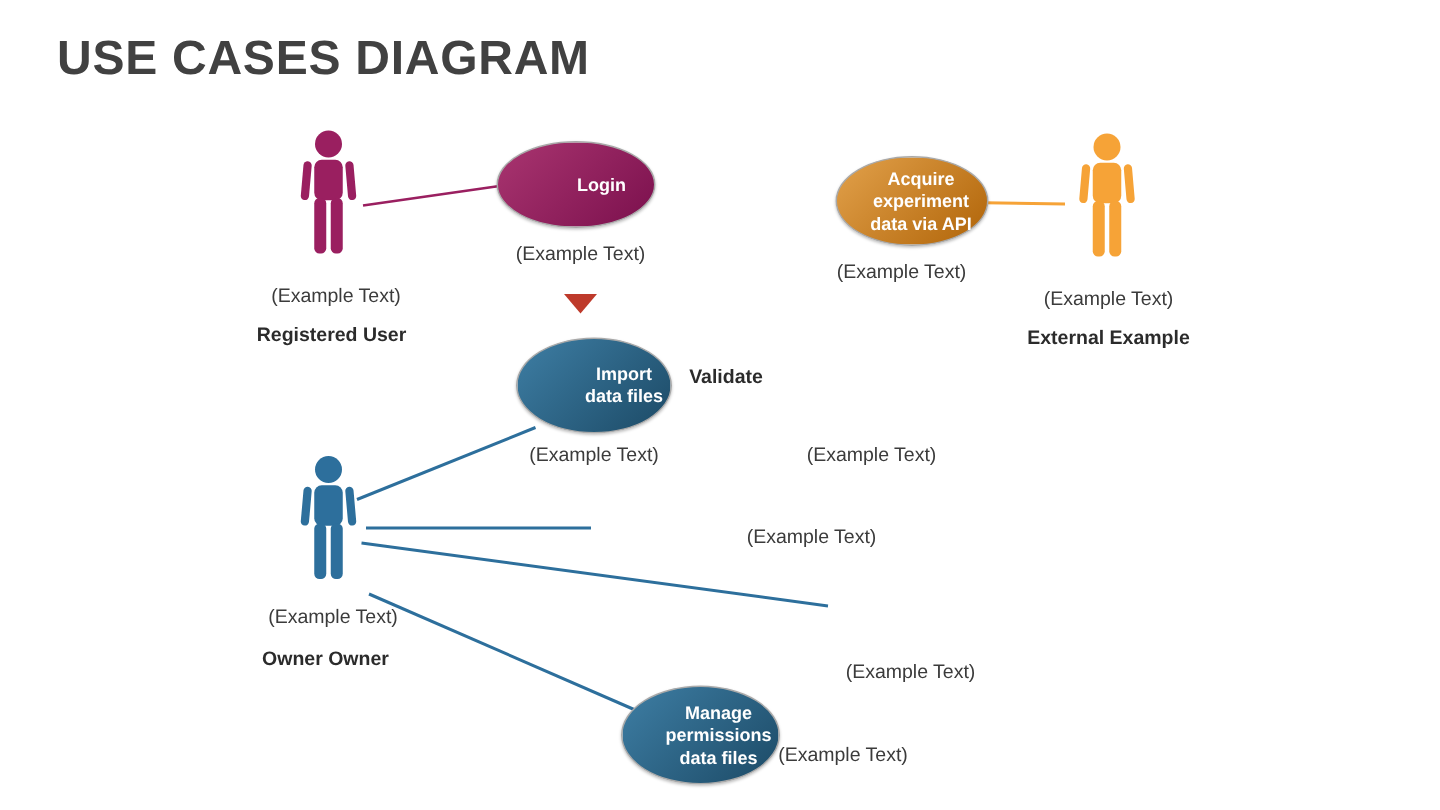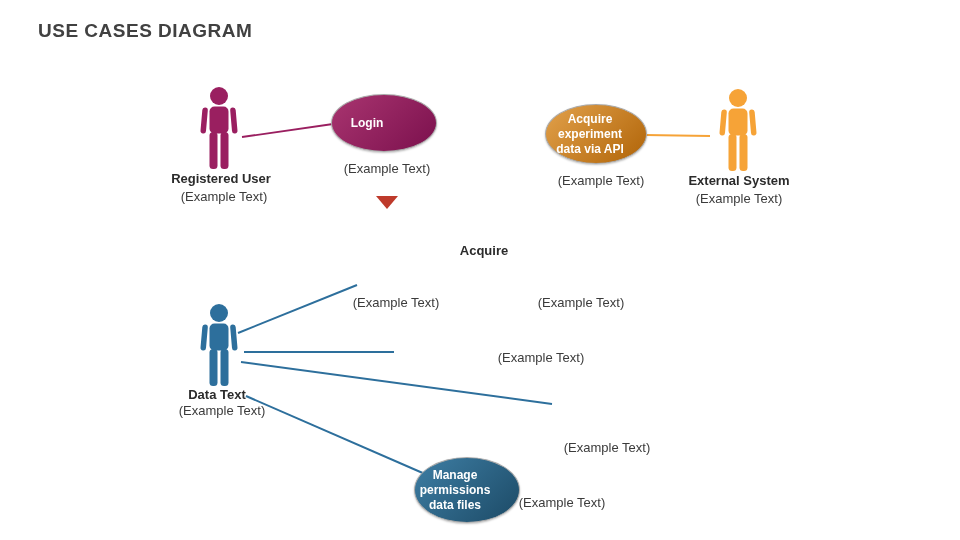--- a/index.html
+++ b/index.html
@@ -1,34 +1,34 @@
 <!DOCTYPE html>
 <html style="--title-color: #414141; --text-color: #3b3b3b; --magenta: #9a1f60; --magenta-grad-light: #a93570; --magenta-grad-dark: #7b104d; --orange: #f6a337; --orange-grad-light: #e2a14b; --orange-grad-dark: #b06408; --blue: #2d6f9c; --blue-grad-light: #3e7ea4; --blue-grad-dark: #1c4a66; --triangle: #be3a2b; --ellipse-border: #a9a9a9;"><head>
 <meta charset="utf-8">
 <style>
   html,body{margin:0;padding:0;background:#fff;}
   #canvas{
     position:relative;width:960px;height:540px;background:#ffffff;overflow:hidden;
     font-family:"Liberation Sans", sans-serif;color:var(--text-color,#3b3b3b);
   }
   .title{
-    position:absolute;left:38px;top:20px;font-size:19px;font-weight:bold;
+    position:absolute;left:38px;top:20px;font-size:32px;font-weight:bold;
     letter-spacing:0.5px;color:var(--title-color,#414141);white-space:nowrap;
   }
   svg.lines{position:absolute;left:0;top:0;z-index:1;}
   .actor{position:absolute;z-index:2;width:40px;height:84px;}
   .label{
     position:absolute;z-index:3;width:150px;text-align:center;
     font-size:13px;line-height:16px;white-space:nowrap;
   }
-  .label.bold{font-weight:bold;color:#2b2b2b;}
+  .label.bold{font-weight:bold;color:#2b2b2b;margin-top:44px;}
   .uc{
     position:absolute;z-index:2;border-radius:50%;
     border:1.5px solid var(--ellipse-border,#a9a9a9);
-    display:flex;align-items:center;justify-content:flex-start;
+    display:flex;align-items:center;justify-content:flex-end;
     box-sizing:border-box;box-shadow:0 1px 2px rgba(0,0,0,0.25);
   }
   .uc.magenta{background:linear-gradient(135deg,var(--magenta-grad-light,#a93570),var(--magenta-grad-dark,#7b104d));}
   .uc.orange{background:linear-gradient(135deg,var(--orange-grad-light,#e2a14b),var(--orange-grad-dark,#b06408));}
   .uc.blue{background:linear-gradient(135deg,var(--blue-grad-light,#3e7ea4),var(--blue-grad-dark,#1c4a66));}
   .uc span{
     display:inline-block;text-align:center;color:#ffffff;
     font-size:12px;font-weight:bold;line-height:15px;
   }
   .note{font-weight:bold;color:#2b2b2b;}
@@ -66,49 +66,52 @@
   <svg class="actor" style="left:718px;top:88px" viewBox="0 0 40 84">
     <g style="fill:var(--orange)">
       <circle cx="20" cy="10" r="9"></circle>
       <rect x="10.5" y="20.5" width="19" height="27" rx="5"></rect>
       <rect x="3.5" y="21.5" width="5.5" height="26" rx="2.75" transform="rotate(5 6.25 22)"></rect>
       <rect x="31" y="21.5" width="5.5" height="26" rx="2.75" transform="rotate(-5 33.75 22)"></rect>
       <rect x="10.5" y="46" width="8" height="37" rx="3.5"></rect>
       <rect x="21.5" y="46" width="8" height="37" rx="3.5"></rect>
     </g>
   </svg>
-  <div class="label bold" style="left:664px;top:173px">External System</div>
+  <div class="label bold" style="left:664px;top:173px">External Example</div>
   <div class="label" style="left:664px;top:191px">(Example Text)</div>
 
   <svg class="actor" style="left:199px;top:303px" viewBox="0 0 40 84">
     <g style="fill:var(--blue)">
       <circle cx="20" cy="10" r="9"></circle>
       <rect x="10.5" y="20.5" width="19" height="27" rx="5"></rect>
       <rect x="3.5" y="21.5" width="5.5" height="26" rx="2.75" transform="rotate(5 6.25 22)"></rect>
       <rect x="31" y="21.5" width="5.5" height="26" rx="2.75" transform="rotate(-5 33.75 22)"></rect>
       <rect x="10.5" y="46" width="8" height="37" rx="3.5"></rect>
       <rect x="21.5" y="46" width="8" height="37" rx="3.5"></rect>
     </g>
   </svg>
-  <div class="label bold" style="left:142px;top:387px">Data Text</div>
+  <div class="label bold" style="left:142px;top:387px">Owner Owner</div>
   <div class="label" style="left:147px;top:403px">(Example Text)</div>
 
   <div class="uc magenta" style="left:331px;top:94px;width:106px;height:58px">
     <span style="width:70px">Login</span>
   </div>
   <div class="label" style="left:312px;top:161px">(Example Text)</div>
 
-  <div class="uc orange" style="left:545px;top:104px;width:102px;height:60px">
+  <div class="uc orange" style="left:557px;top:104px;width:102px;height:60px">
     <span style="width:88px">Acquire experiment data via API</span>
   </div>
   <div class="label" style="left:526px;top:173px">(Example Text)</div>
 
+  <div class="uc blue" style="left:344px;top:225px;width:104px;height:64px">
+    <span style="width:62px">Import data files</span>
+  </div>
   <div class="label" style="left:321px;top:295px">(Example Text)</div>
 
-  <div class="label note" style="left:409px;top:243px">Acquire</div>
+  <div class="label note" style="left:409px;top:243px">Validate</div>
 
   <div class="label" style="left:506px;top:295px">(Example Text)</div>
 
   <div class="label" style="left:466px;top:350px">(Example Text)</div>
 
   <div class="label" style="left:532px;top:440px">(Example Text)</div>
 
   <div class="uc blue" style="left:414px;top:457px;width:106px;height:66px">
     <span style="width:80px">Manage permissions data files</span>
   </div>

